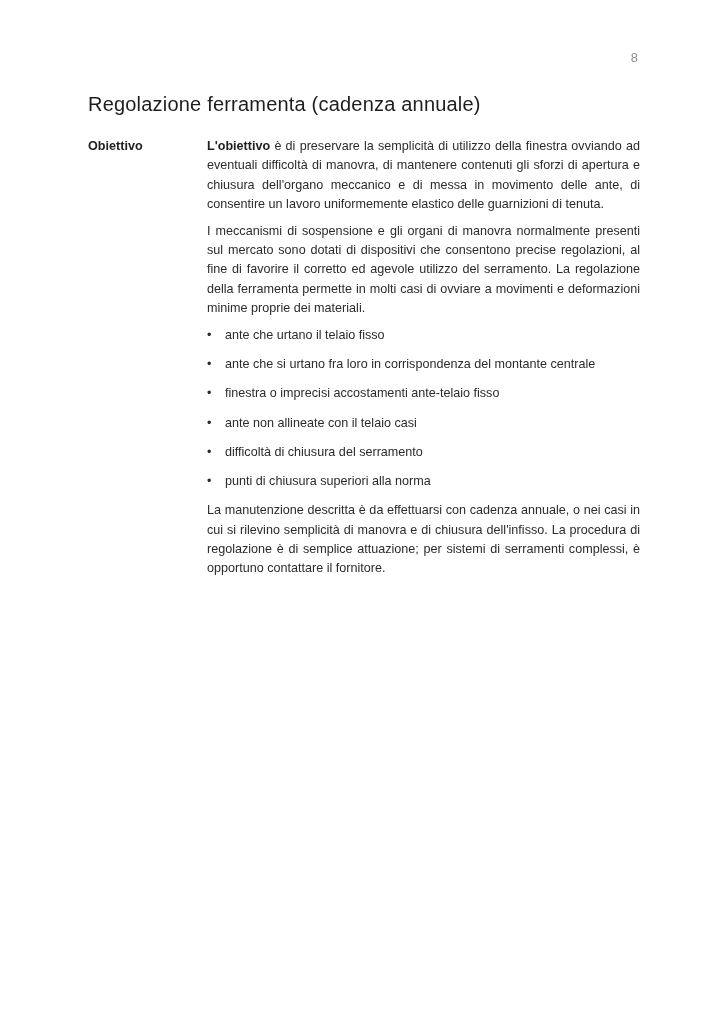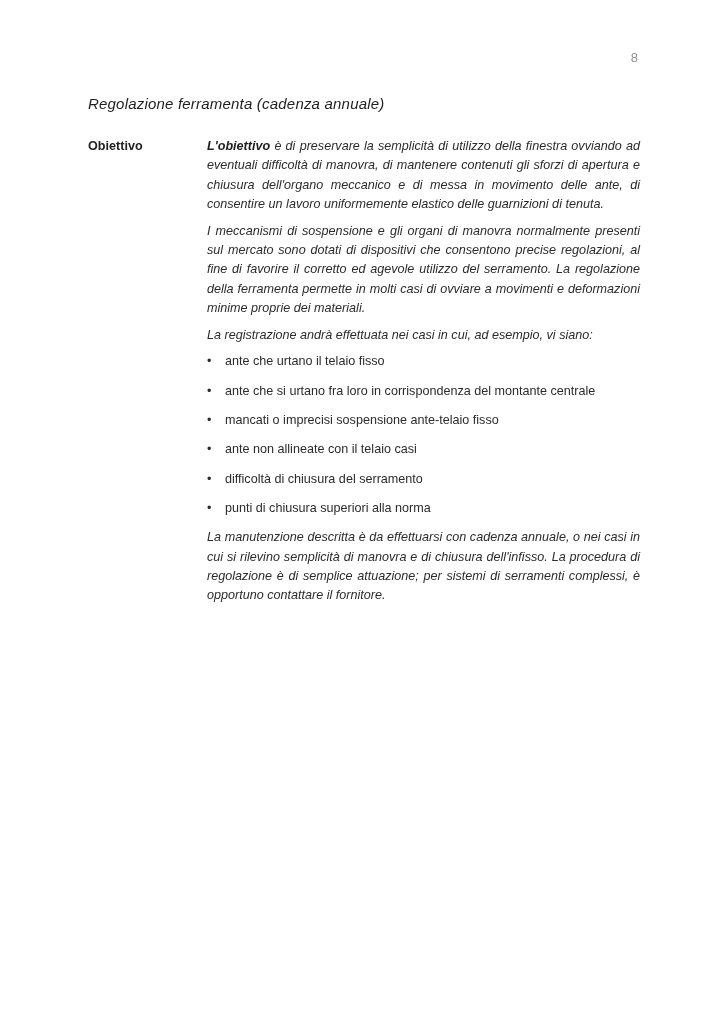--- a/index.html
+++ b/index.html
@@ -26,26 +26,25 @@
     color: #8f8f8f;
   }
   .content {
     position: absolute;
     top: 92px;
     left: 88px;
     right: 84px;
   }
   h1.doc-title {
     margin: 0 0 21px 0;
-    font-size: 15px;
+    font-size: 20px;
     font-weight: 400;
     letter-spacing: 0.2px;
     color: #1e1e1e;
     line-height: 24px;
-    font-style: italic;
   }
   .section {
     display: flex;
     align-items: flex-start;
     justify-content: space-between;
   }
   .label-col {
     flex: 0 0 119px;
     font-size: 12.6px;
     font-weight: 700;
@@ -55,21 +54,20 @@
   .body-col {
     flex: 1 1 auto;
     min-width: 0;
   }
   .body-col p {
     margin: 0 0 7.5px 0;
     font-size: 12.6px;
     line-height: 19.3px;
     text-align: justify;
     color: #2b2b2b;
-    font-style: italic;
   }
   .body-col p b {
     color: #1f1f1f;
   }
   ul.bullets {
     list-style: none;
     margin: 4px 0 3px 0;
     padding: 0;
   }
   ul.bullets li {
@@ -101,34 +99,33 @@
     <div class="section">
 
       <div class="label-col">Obiettivo</div>
 
       <div class="body-col">
 
         <p><b>L'obiettivo</b><span> è di preservare la semplicità di utilizzo della finestra ovviando ad eventuali difficoltà di manovra, di mantenere contenuti gli sforzi di apertura e chiusura dell'organo meccanico e di messa in movimento delle ante, di consentire un lavoro uniformemente elastico delle guarnizioni di tenuta.</span></p>
 
         <p>I meccanismi di sospensione e gli organi di manovra normalmente presenti sul mercato sono dotati di dispositivi che consentono precise regolazioni, al fine di favorire il corretto ed agevole utilizzo del serramento. La regolazione della ferramenta permette in molti casi di ovviare a movimenti e deformazioni minime proprie dei materiali.</p>
 
-        <p>La registrazione andrà effettuata nei casi in cui, ad esempio, vi siano:</p>
 
         <ul class="bullets">
           <li>
             <span class="dot">•</span>
             <span class="li-text">ante che urtano il telaio fisso</span>
           </li>
           <li>
             <span class="dot">•</span>
             <span class="li-text">ante che si urtano fra loro in corrispondenza del montante centrale</span>
           </li>
           <li>
             <span class="dot">•</span>
-            <span class="li-text">mancati o imprecisi sospensione ante-telaio fisso</span>
+            <span class="li-text">finestra o imprecisi accostamenti ante-telaio fisso</span>
           </li>
           <li>
             <span class="dot">•</span>
             <span class="li-text">ante non allineate con il telaio casi</span>
           </li>
           <li>
             <span class="dot">•</span>
             <span class="li-text">difficoltà di chiusura del serramento</span>
           </li>
           <li>

